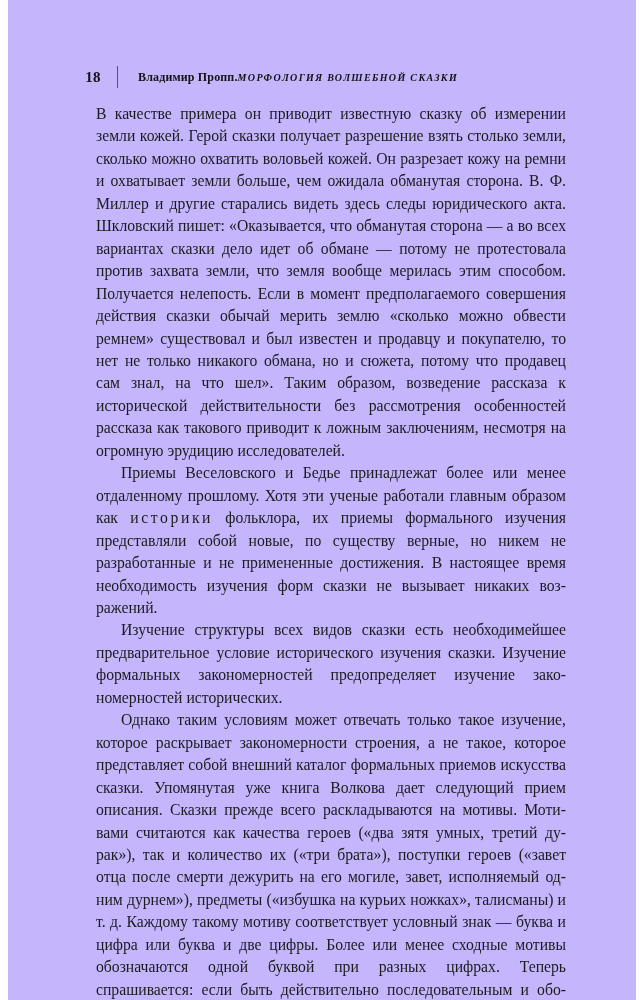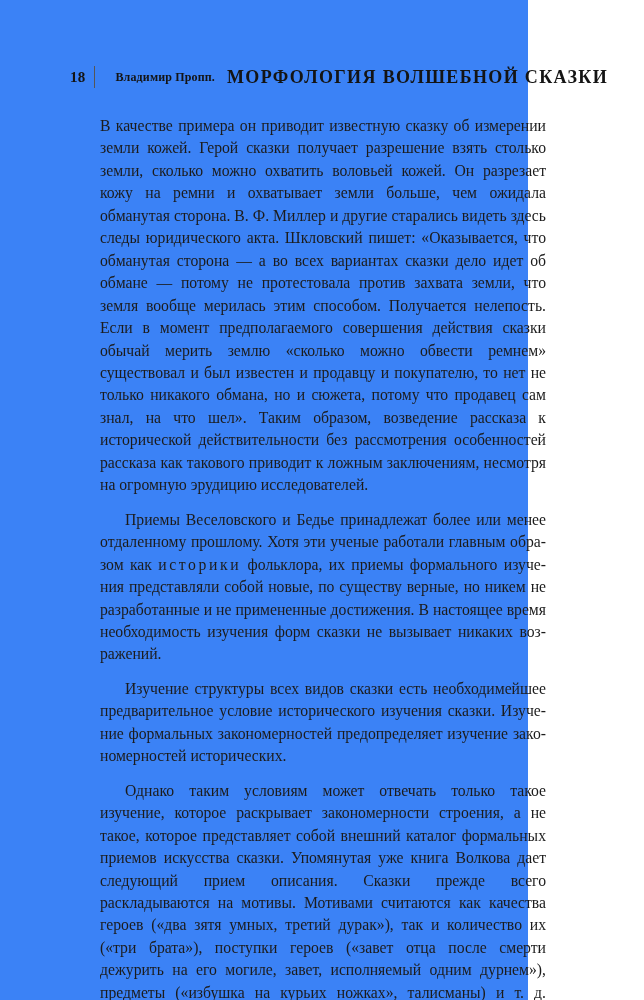--- a/index.html
+++ b/index.html
@@ -13,24 +13,24 @@
     height: 1000px;
     position: relative;
     overflow: hidden;
     font-family: "Liberation Serif", "DejaVu Serif", serif;
     color: #1a1a1a;
     -webkit-font-smoothing: antialiased;
   }
 
   .page {
     position: absolute;
-    left: 0; top: 0;
-    width: 528px;
+    left: 8px; top: 0;
+    width: 628px;
     height: 1000px;
-    background: #3b82f6;
+    background: #c4b5fd;
   }
 
   
   .running-head {
     position: absolute;
     left: 70px;
     top: 64px;
     width: 490px;
     height: 26px;
     display: flex;
@@ -55,37 +55,38 @@
     flex: 0 0 auto;
   }
   .head-author {
     font-size: 12px;
     font-weight: bold;
     letter-spacing: 0.15px;
     color: #141414;
     white-space: nowrap;
   }
   .head-title {
-    font-size: 18px;
+    font-size: 10px;
     font-weight: bold;
     letter-spacing: 1.35px;
     color: #141414;
     white-space: nowrap;
-    margin-left: 12px;
+    margin-left: 0;
+    font-style: italic;
   }
 
   
   .textblock {
     position: absolute;
     left: 88px;
     top: 103px;
     width: 470px;
   }
   p.para {
-    margin: 12px;
+    margin: 0;
     text-align: justify;
     text-justify: inter-word;
     font-size: 15.7px;
     line-height: 22.45px;
     text-indent: 25px;
     color: #1c1c1c;
     hyphens: manual;
     word-spacing: 0px;
   }
   p.para.first {

